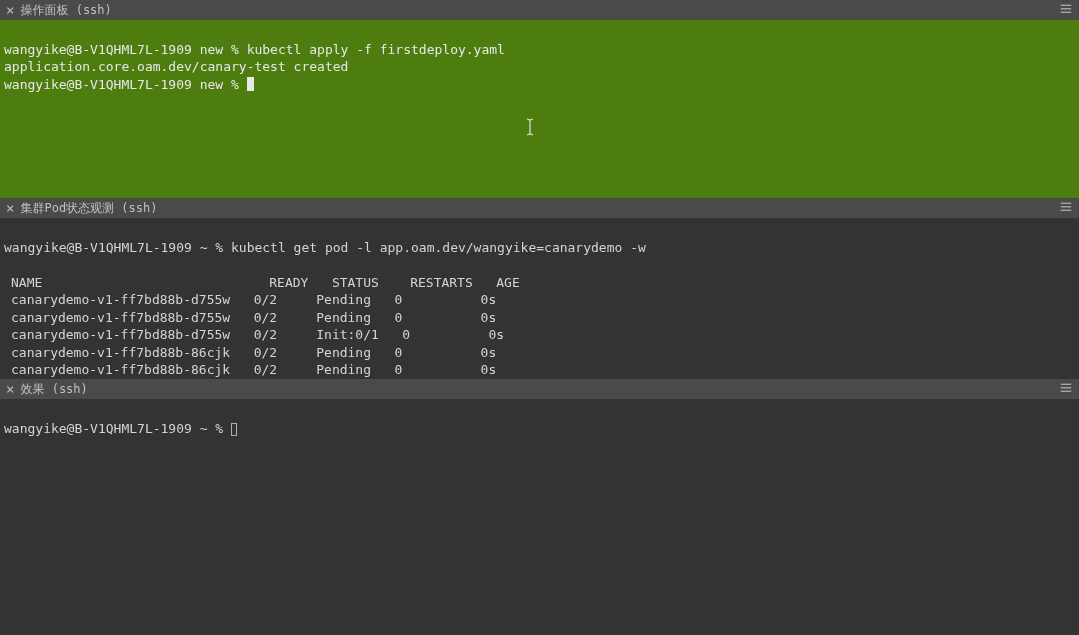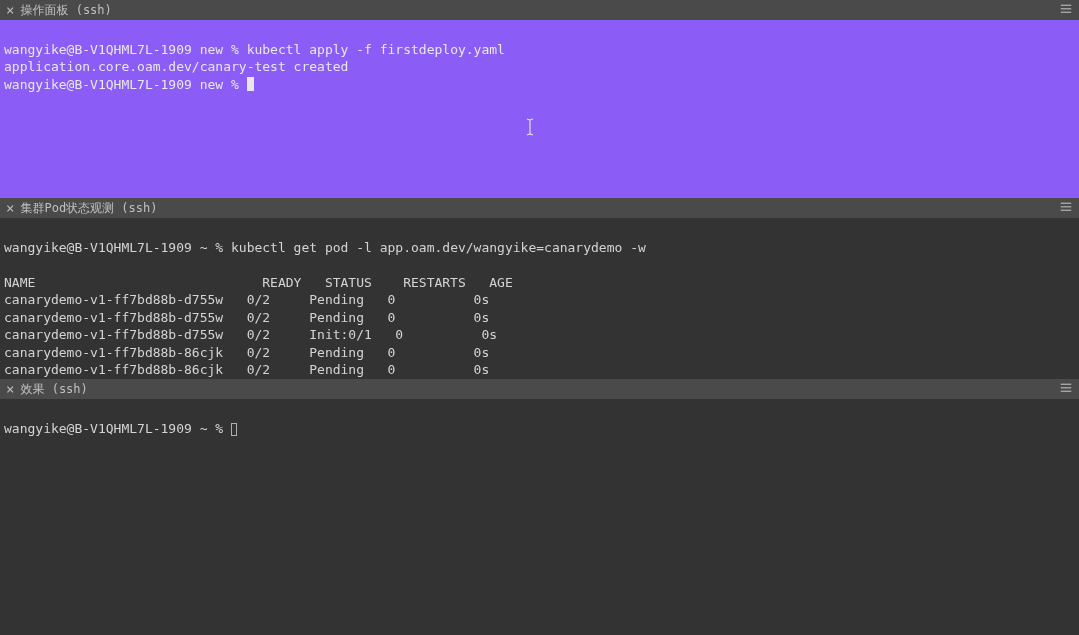--- a/index.html
+++ b/index.html
@@ -43,21 +43,21 @@
       padding: 3px 4px;
       line-height: 1.35;
       white-space: pre;
     }
     .pane1 {
       height: 198px;
       background: #000;
       position: relative;
     }
     .pane1 .pane-content {
-      background: #8b5cf6;
+      background: #4d7c0f;
       color: #e8e8e8;
       height: 178px;
     }
     .pane2 {
       height: 181px;
       background: #333333;
     }
     .pane2 .pane-content {
       background: #333333;
       color: #d4d4d4;
@@ -91,20 +91,21 @@
       position: absolute;
       left: 524px;
       top: 118px;
       width: 12px;
       height: 18px;
       color: #e0e0e0;
       pointer-events: none;
     }
     .tbl-row {
       white-space: pre;
+      margin-left: 7px;
     }
     .menu-svg {
       width: 14px;
       height: 14px;
     }
   </style>
 </head>
 <body>
 
 <div class="pane pane1">

